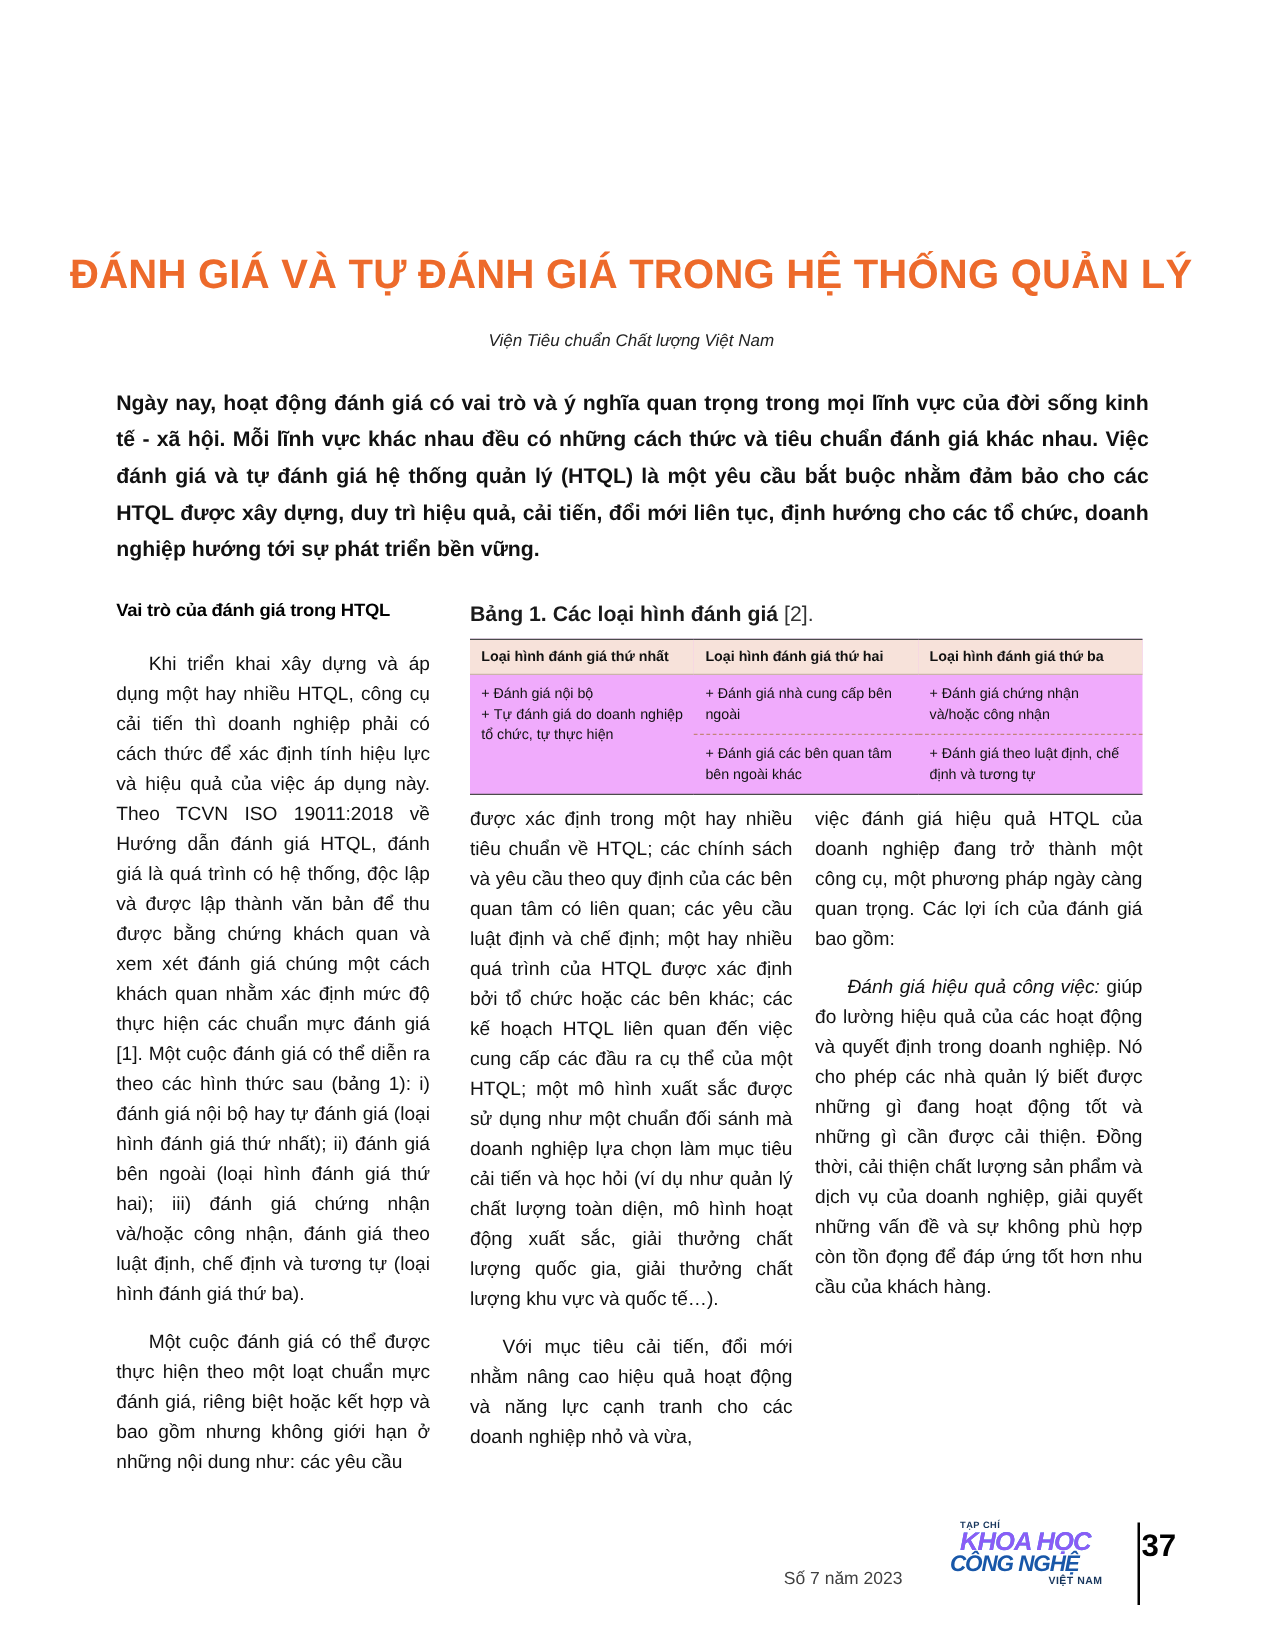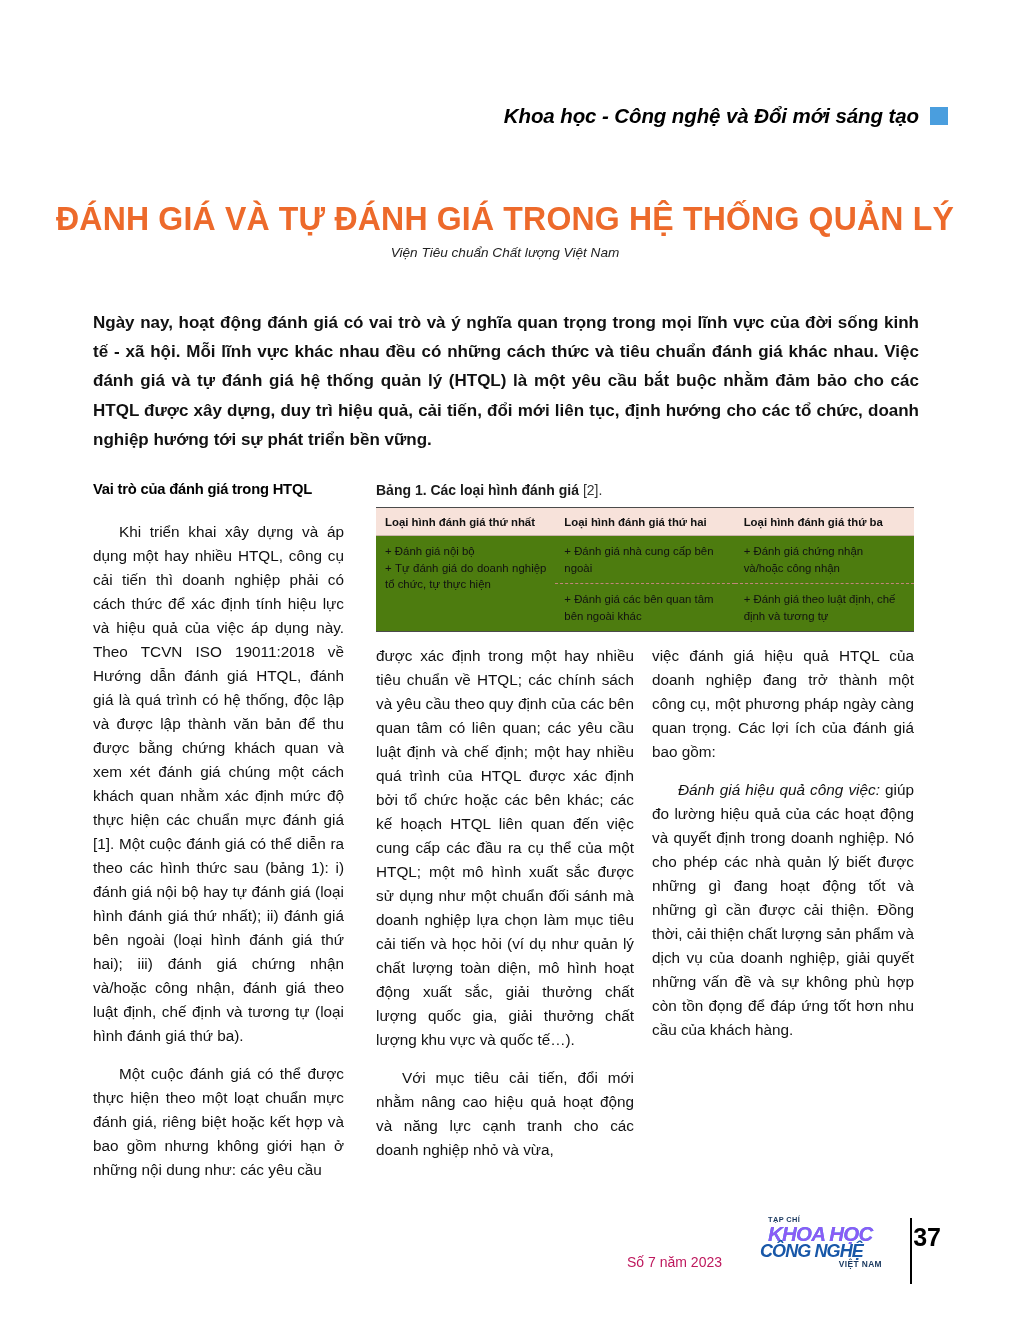--- a/index.html
+++ b/index.html
@@ -70,20 +70,21 @@
   }
   .author-name {
     font-size: 15px;
     font-weight: bold;
     color: #111;
   }
   .author-affil {
     font-size: 13.6px;
     font-style: italic;
     color: #222;
+    margin-top: 20px;
   }
 
   
   .abstract {
     position: absolute;
     top: 308px;
     left: 93px;
     width: 826px;
     font-size: 17px;
     font-weight: bold;
@@ -107,31 +108,31 @@
   }
 
   
   .table-wrap {
     position: absolute;
     top: 482px;
     left: 376px;
     width: 538px;
   }
   .table-caption {
-    font-size: 14px;
+    font-size: 17px;
     color: #1a1a1a;
     margin-bottom: 9px;
   }
   .table-caption .cap-strong { font-weight: bold; }
   .table-caption .cap-ref { font-weight: normal; color: #333; }
 
   table.btable {
     width: 100%;
     border-collapse: collapse;
-    background: #4d7c0f;
+    background: #f0abfc;
     table-layout: fixed;
   }
   table.btable thead th {
     background: #f7e2da;
     font-size: 11.4px;
     font-weight: bold;
     text-align: left;
     padding: 8px 9px 7px 9px;
     border-top: 1.6px solid #4b4b4b;
     border-bottom: 1px solid #cbb4ac;
@@ -181,21 +182,21 @@
     bottom: 28px;
     left: 0;
     right: 0;
     height: 76px;
   }
   .footer-issue {
     position: absolute;
     right: 288px;
     bottom: 22px;
     font-size: 14px;
-    color: #be185d;
+    color: #404040;
   }
   .logo {
     position: absolute;
     right: 120px;
     bottom: 12px;
     width: 130px;
     height: 64px;
     line-height: 1;
     text-align: left;
   }
@@ -249,24 +250,20 @@
     font-size: 25px;
     font-weight: bold;
     color: #000;
   }
 </style>
 </head>
 <body>
 
 <div id="page">
 
-  <div class="header-band">
-    <span class="header-title">Khoa học - Công nghệ và Đổi mới sáng tạo</span>
-    <span class="header-square"></span>
-  </div>
 
   <h1 class="article-title">ĐÁNH GIÁ VÀ TỰ ĐÁNH GIÁ TRONG HỆ THỐNG QUẢN LÝ</h1>
 
   <div class="author-block">
     <div class="author-affil">Viện Tiêu chuẩn Chất lượng Việt Nam</div>
   </div>
 
   <div class="abstract">Ngày nay, hoạt động đánh giá có vai trò và ý nghĩa quan trọng trong mọi lĩnh vực của đời sống kinh tế - xã hội. Mỗi lĩnh vực khác nhau đều có những cách thức và tiêu chuẩn đánh giá khác nhau. Việc đánh giá và tự đánh giá hệ thống quản lý (HTQL) là một yêu cầu bắt buộc nhằm đảm bảo cho các HTQL được xây dựng, duy trì hiệu quả, cải tiến, đổi mới liên tục, định hướng cho các tổ chức, doanh nghiệp hướng tới sự phát triển bền vững.</div>
 
   <div class="section-heading">Vai trò của đánh giá trong HTQL</div>

